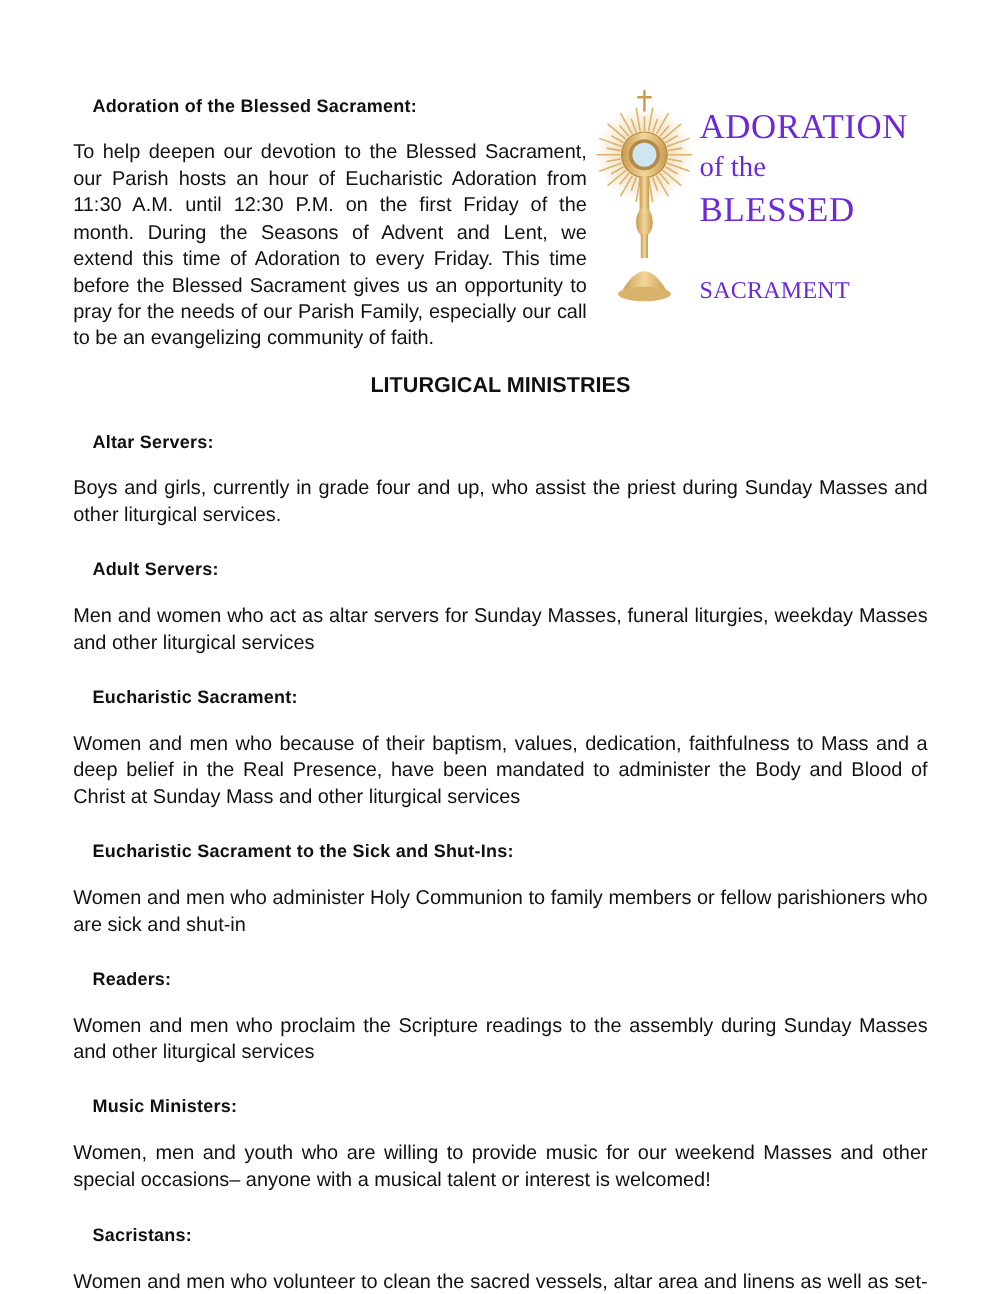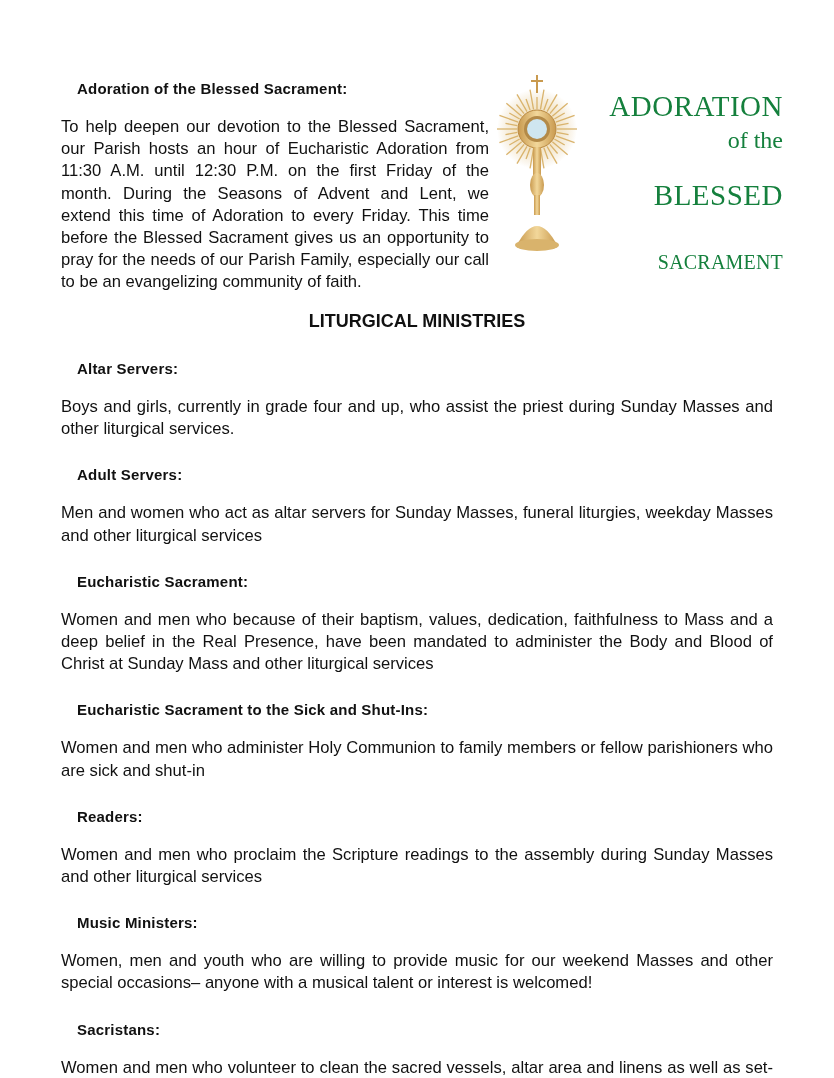--- a/index.html
+++ b/index.html
@@ -5,24 +5,24 @@
   html, body { margin: 0; padding: 0; background: #ffffff; }
   body { width: 834px; height: 1078px; position: relative; overflow: hidden; color: #111; font-family: "Liberation Sans", sans-serif; }
   .page { position: absolute; left: 61px; top: 62px; width: 712px; }
   .intro { position: relative; height: 228px; }
   .intro-text { position: absolute; left: 0; top: 0; width: 428px; }
   .h { font-weight: bold; font-size: 15px; line-height: 22px; margin: 16px; letter-spacing: 0.2px; }
   .p { font-size: 16.6px; line-height: 22.2px; margin: 0; text-align: justify; }
   .p.last { text-align-last: left; }
   .logo { position: absolute; left: 434px; top: 5px; width: 285px; height: 188px; }
   .logo svg { position: absolute; left: 0; top: 0; }
-  .logo-text { position: absolute; left: 88px; top: 22px; width: 200px; text-align: right; font-family: "Liberation Serif", serif; color: #15803d; }
+  .logo-text { position: absolute; left: 88px; top: 22px; width: 200px; text-align: left; font-family: "Liberation Serif", serif; color: #6d28d9; }
   .lt1 { font-size: 29px; line-height: 34px; letter-spacing: 0.5px; }
   .lt2 { font-size: 24px; line-height: 34px; }
-  .lt3 { font-size: 29px; line-height: 36px; letter-spacing: 0.5px; margin-top: 20px; }
+  .lt3 { font-size: 29px; line-height: 36px; letter-spacing: 0.5px; }
   .lt4 { font-size: 20px; line-height: 36px; letter-spacing: 0.2px; margin-top: 31px; }
   .section-title { text-align: center; font-weight: bold; font-size: 18px; margin: 20px 0 0 0; line-height: 22px; }
   .ministry { margin-top: 24px; }
   .ministry.first { margin-top: 26px; }
 </style>
 </head>
 <body>
 
 <div class="page">
   <div class="intro">

